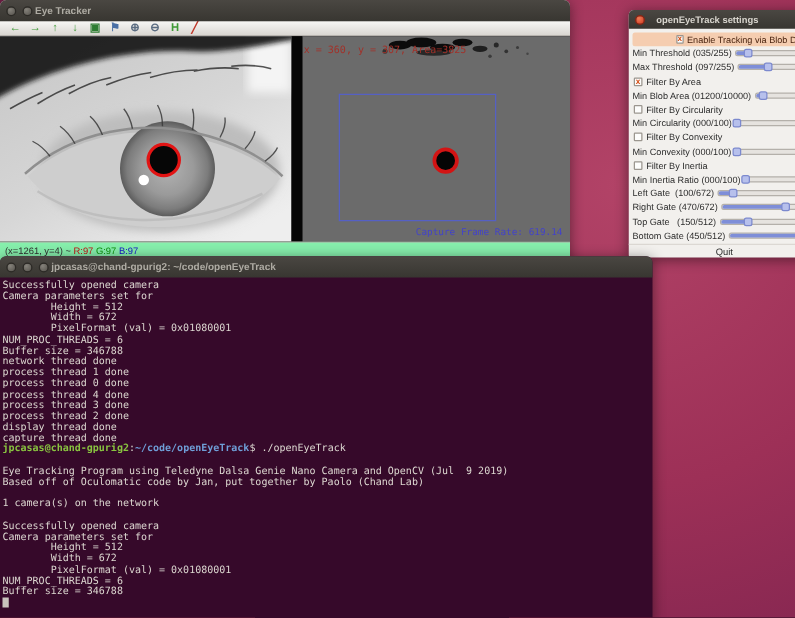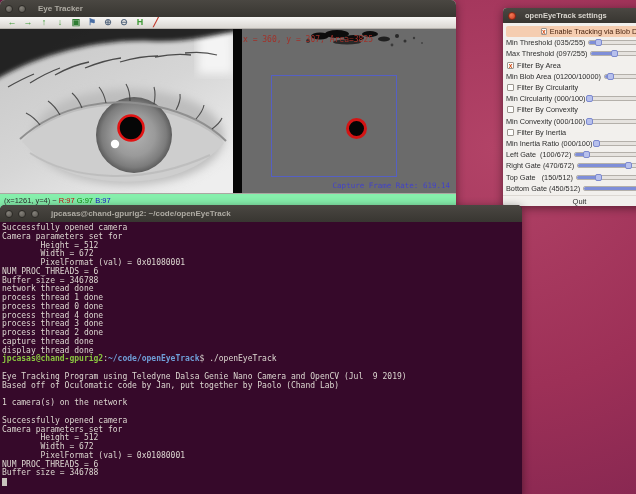--- a/index.html
+++ b/index.html
@@ -6,21 +6,21 @@
   *{box-sizing:border-box;}
   .stage{position:relative;width:636px;height:494px;overflow:hidden;
     font-family:"Liberation Sans",sans-serif;
     background:radial-gradient(circle at 78% 30%, #b24367 0%, #9d3057 40%, #822550 70%, #641a3e 100%);}
   .win{position:absolute;border-radius:5px 5px 0 0;box-shadow:0 2px 10px rgba(0,0,0,.45);}
   .titlebar{position:relative;height:17px;border-radius:5px 5px 0 0;
     background:linear-gradient(#4a4742,#383631);display:flex;align-items:center;}
   .tbtn{width:8px;height:8px;border-radius:50%;margin-left:5px;
     background:radial-gradient(circle at 35% 30%,#85827b,#55524c);border:1px solid #2c2a26;}
   .tbtn.close-red{background:radial-gradient(circle at 35% 30%,#f07a55,#cf3a22);border:1px solid #8c2413;}
-  .wtitle{font-size:8px;font-weight:bold;color:#aeaba3;margin-left:12px;white-space:nowrap;}
+  .wtitle{font-size:8px;font-weight:bold;color:#aeaba3;margin-left:2px;white-space:nowrap;}
   
   #eyewin{left:0;top:0;width:456px;height:212px;background:#d9d5d2;}
   #toolbar{height:12px;background:linear-gradient(#f7f6f4,#dad7d2);border-bottom:1px solid #b7b3ae;
     display:flex;align-items:center;padding-left:4px;}
   .tbi{font-size:9px;line-height:11px;width:16px;text-align:center;font-weight:bold;}
   #content{position:relative;height:164px;background:#000;display:flex;}
   #leftpanel{width:233px;height:164px;position:relative;background:#d0d0d0;}
   #divider{width:9px;height:164px;background:#060606;}
   #rightpanel{position:relative;width:214px;height:164px;background:#6b6b6b;overflow:hidden;}
   #blobtext{position:absolute;left:1px;top:6px;font-family:"DejaVu Sans Mono",monospace;
@@ -278,22 +278,22 @@
         <div class="tline">        Width = 672</div>
         <div class="tline">        PixelFormat (val) = 0x01080001</div>
         <div class="tline">NUM_PROC_THREADS = 6</div>
         <div class="tline">Buffer size = 346788</div>
         <div class="tline">network thread done</div>
         <div class="tline">process thread 1 done</div>
         <div class="tline">process thread 0 done</div>
         <div class="tline">process thread 4 done</div>
         <div class="tline">process thread 3 done</div>
         <div class="tline">process thread 2 done</div>
+        <div class="tline">display thread done</div>
         <div class="tline">capture thread done</div>
-        <div class="tline">display thread done</div>
         <div class="tline"><span class="pu">jpcasas@chand-gpurig2</span><span>:</span><span class="pp">~/code/openEyeTrack</span><span>$ ./openEyeTrack</span></div>
         <div class="tline"> </div>
         <div class="tline">Eye Tracking Program using Teledyne Dalsa Genie Nano Camera and OpenCV (Jul  9 2019)</div>
         <div class="tline">Based off of Oculomatic code by Jan, put together by Paolo (Chand Lab)</div>
         <div class="tline"> </div>
         <div class="tline">1 camera(s) on the network</div>
         <div class="tline"> </div>
         <div class="tline">Successfully opened camera</div>
         <div class="tline">Camera parameters set for</div>
         <div class="tline">        Height = 512</div>

